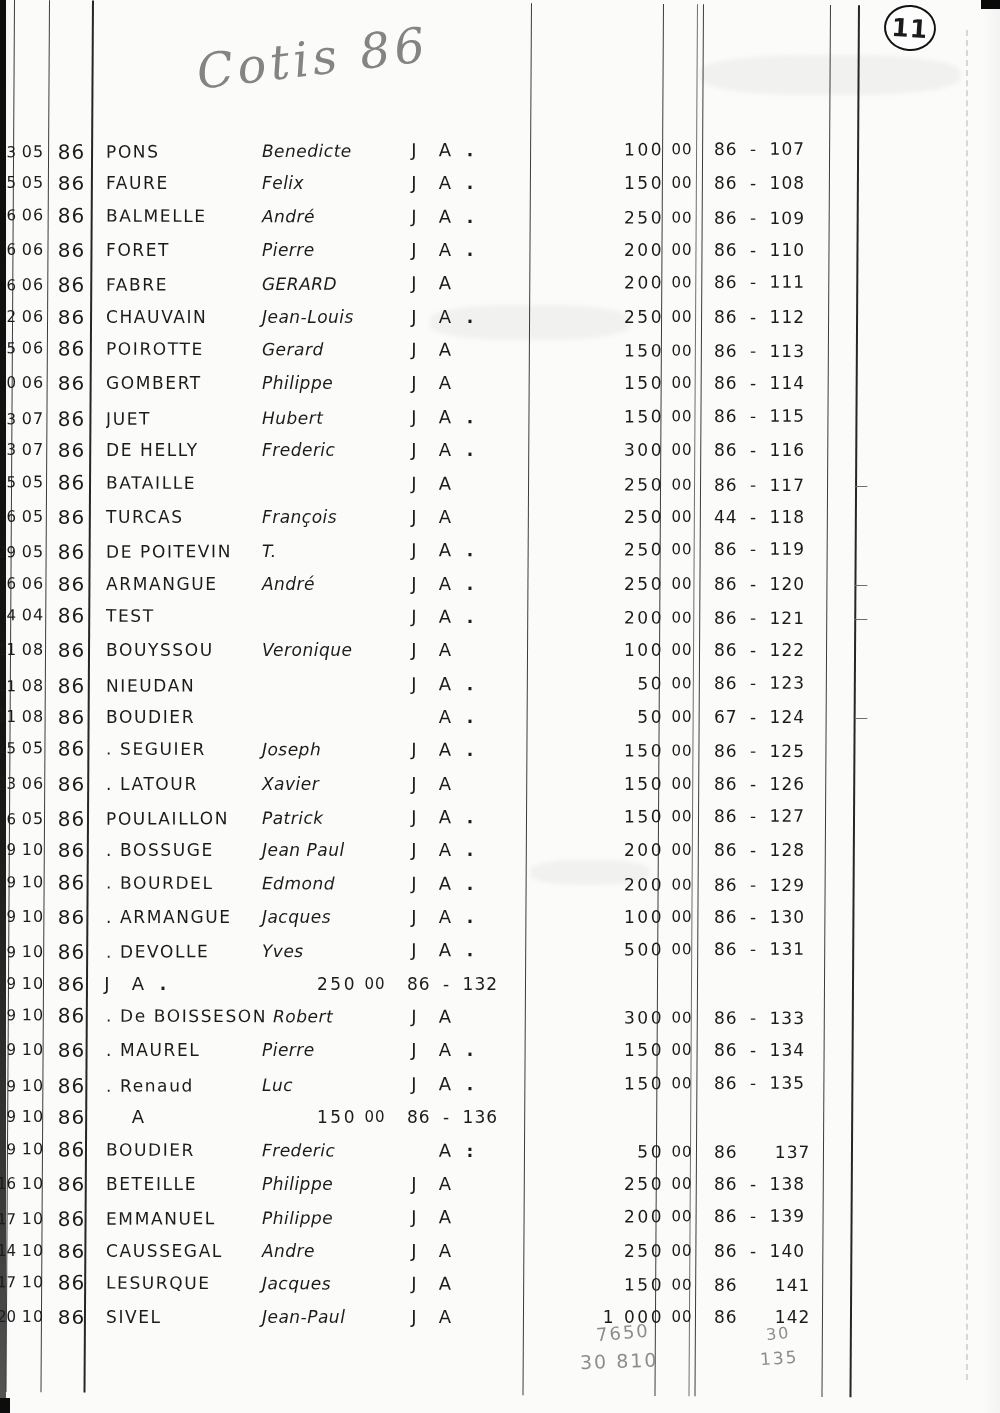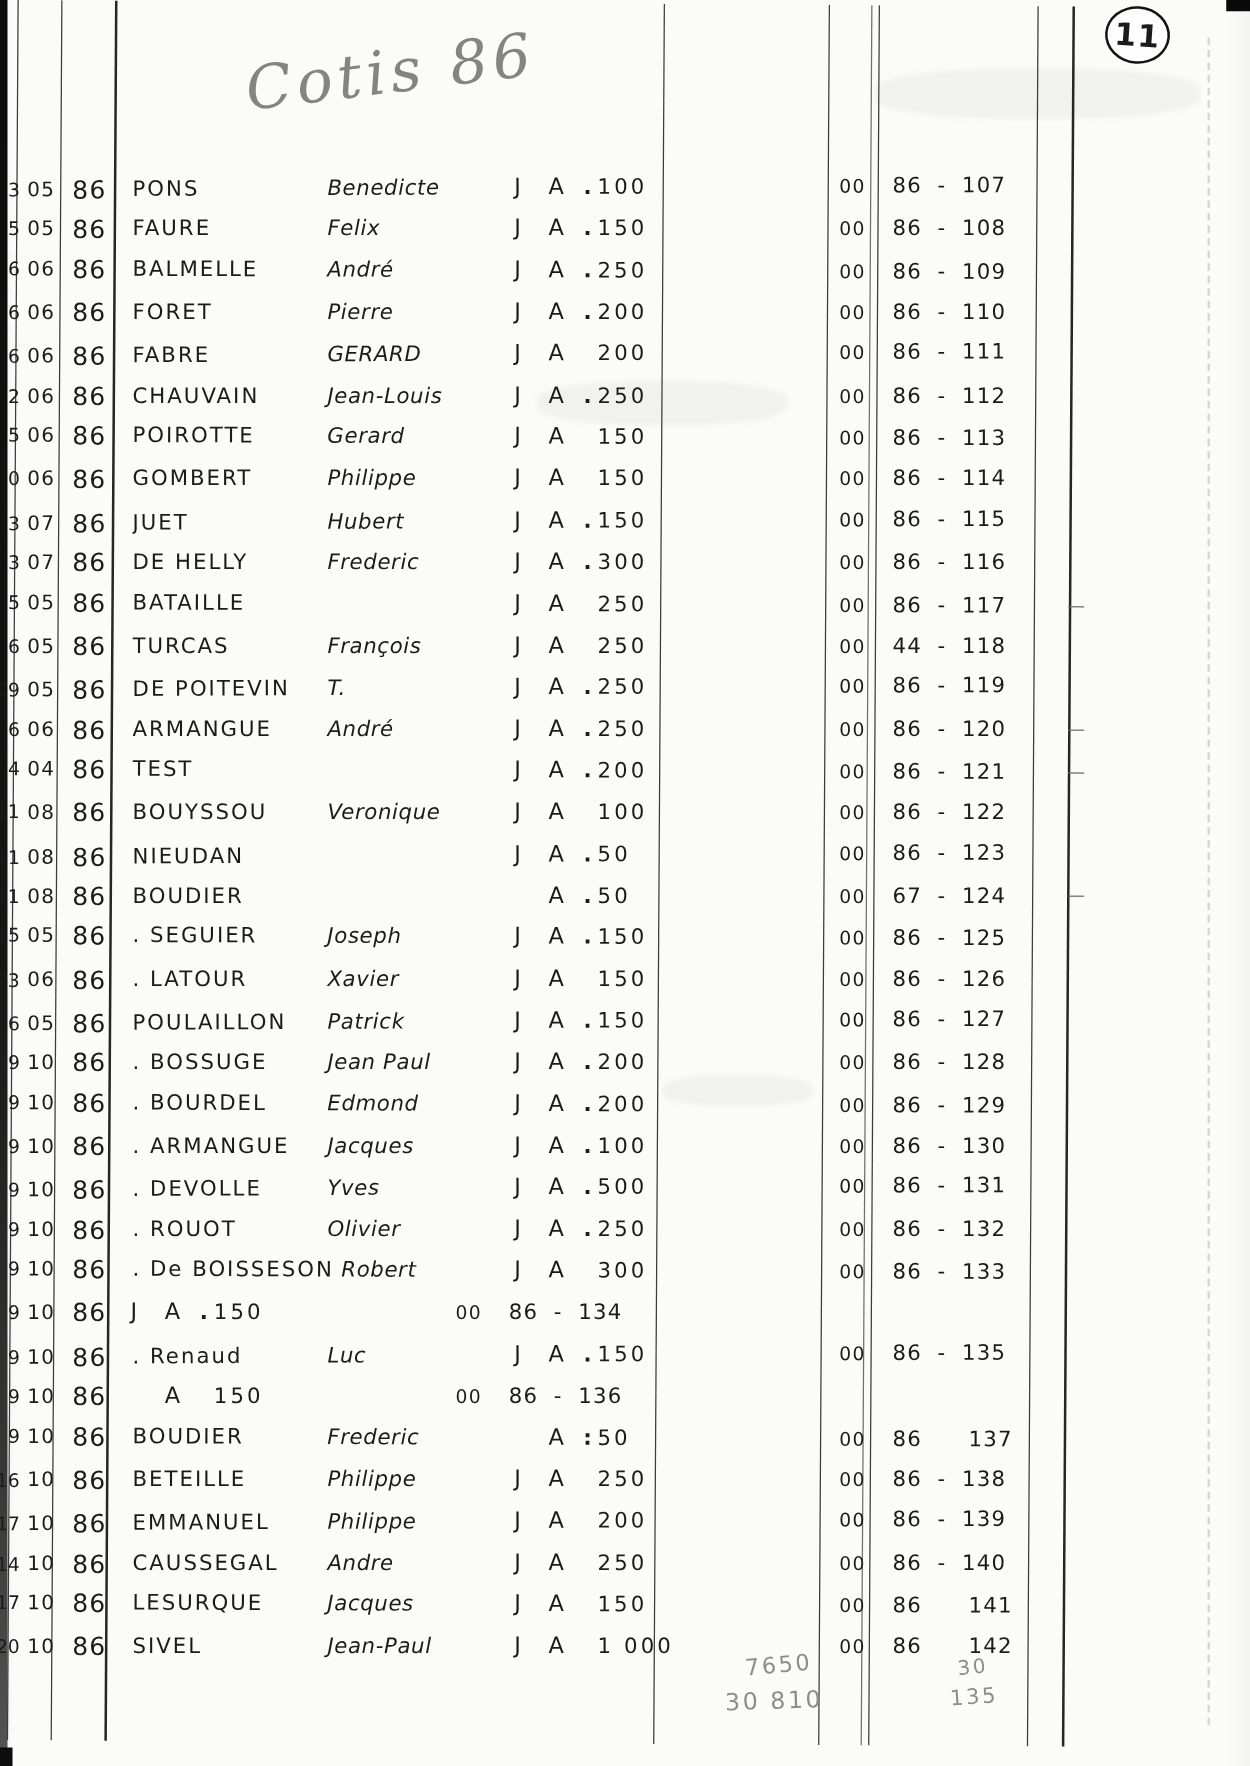--- a/index.html
+++ b/index.html
@@ -50,21 +50,21 @@
   .c-day{width:16px;overflow:hidden;direction:rtl;text-align:right;
     font-size:15px;flex:0 0 auto;white-space:nowrap;}
   .c-mon{width:34px;text-align:center;font-size:16px;letter-spacing:1px;flex:0 0 auto;}
   .c-yr{width:43px;text-align:center;font-size:20px;letter-spacing:1px;flex:0 0 auto;}
   .c-name{margin-left:13px;width:294px;flex:0 0 auto;white-space:nowrap;overflow:hidden;}
   .s-name{display:inline-block;min-width:150px;letter-spacing:1.6px;}
   .g-name{font-style:italic;letter-spacing:.5px;}
   .c-j{width:28px;text-align:center;font-size:18px;flex:0 0 auto;}
   .c-a{width:34px;text-align:center;font-size:18px;flex:0 0 auto;}
   .c-dot{width:16px;text-align:center;font-weight:bold;flex:0 0 auto;}
-  .c-fr{width:186px;text-align:left;letter-spacing:2.5px;flex:0 0 auto;}
+  .c-fr{width:186px;text-align:right;letter-spacing:2.5px;flex:0 0 auto;}
   .c-ct{width:36px;text-align:center;font-size:15px;letter-spacing:1px;flex:0 0 auto;}
   .c-ref{margin-left:14px;width:140px;white-space:pre;word-spacing:6px;
     letter-spacing:1px;flex:0 0 auto;}
   .c-tail{width:24px;color:#6e6e6e;font-size:14px;flex:0 0 auto;}
   
   .pencil{position:absolute;color:#8d8d8d;
     font-family:"DejaVu Sans", sans-serif;letter-spacing:2px;}
   .t1{left:596px;top:1322px;font-size:18px;transform:rotate(-5deg);}
   .t2{left:580px;top:1350px;font-size:19px;transform:rotate(-2deg);}
   .t3{left:766px;top:1324px;font-size:16px;transform:rotate(-6deg);}
@@ -423,21 +423,20 @@
       <span class="c-dot">.</span>
       <span class="c-fr">500</span>
       <span class="c-ct">00</span>
       <span class="c-ref">86 - 131</span>
       <span class="c-tail"></span>
     </div>
       <div class="row" style="top: 967px;">
       <span class="c-day">9</span>
       <span class="c-mon">10</span>
       <span class="c-yr">86</span>
-      <span class="c-name"><span class="s-name">. ROUOT</span><span class="g-name"> Olivier</span></span>
       <span class="c-j">J</span>
       <span class="c-a">A</span>
       <span class="c-dot">.</span>
       <span class="c-fr">250</span>
       <span class="c-ct">00</span>
       <span class="c-ref">86 - 132</span>
       <span class="c-tail"></span>
     </div>
       <div class="row" style="top: 1000px;">
       <span class="c-day">9</span>
@@ -449,20 +448,21 @@
       <span class="c-dot"></span>
       <span class="c-fr">300</span>
       <span class="c-ct">00</span>
       <span class="c-ref">86 - 133</span>
       <span class="c-tail"></span>
     </div>
       <div class="row" style="top: 1033px;">
       <span class="c-day">9</span>
       <span class="c-mon">10</span>
       <span class="c-yr">86</span>
+      <span class="c-name"><span class="s-name">. MAUREL</span><span class="g-name"> Pierre</span></span>
       <span class="c-j">J</span>
       <span class="c-a">A</span>
       <span class="c-dot">.</span>
       <span class="c-fr">150</span>
       <span class="c-ct">00</span>
       <span class="c-ref">86 - 134</span>
       <span class="c-tail"></span>
     </div>
       <div class="row" style="top: 1067px;">
       <span class="c-day">9</span>

